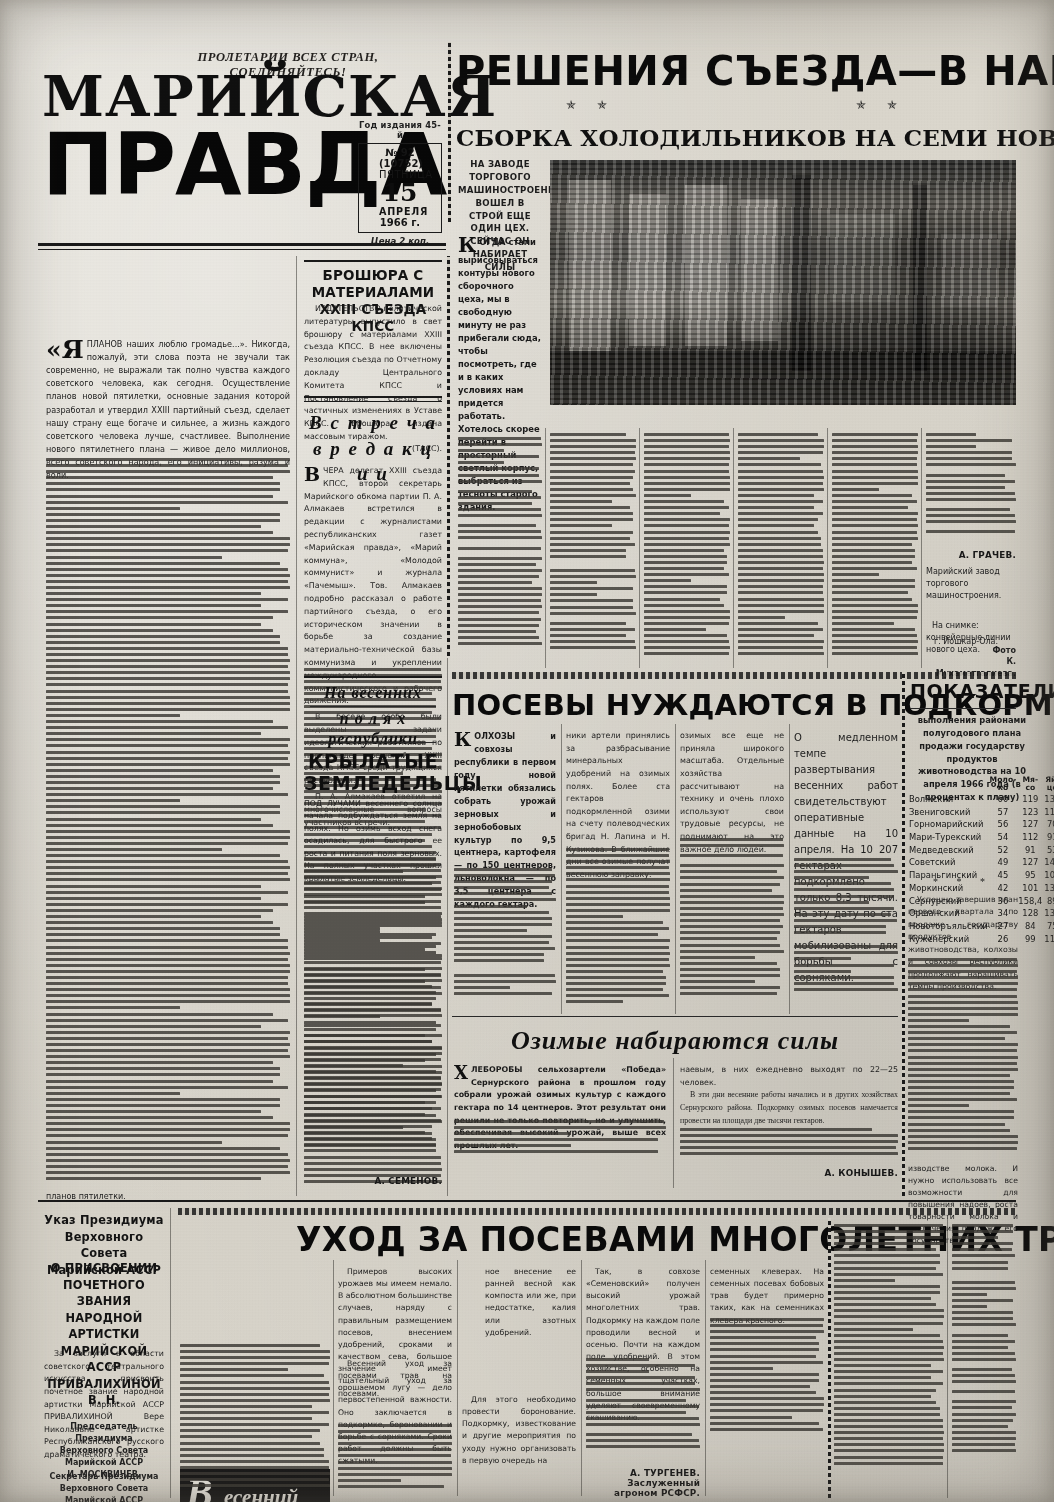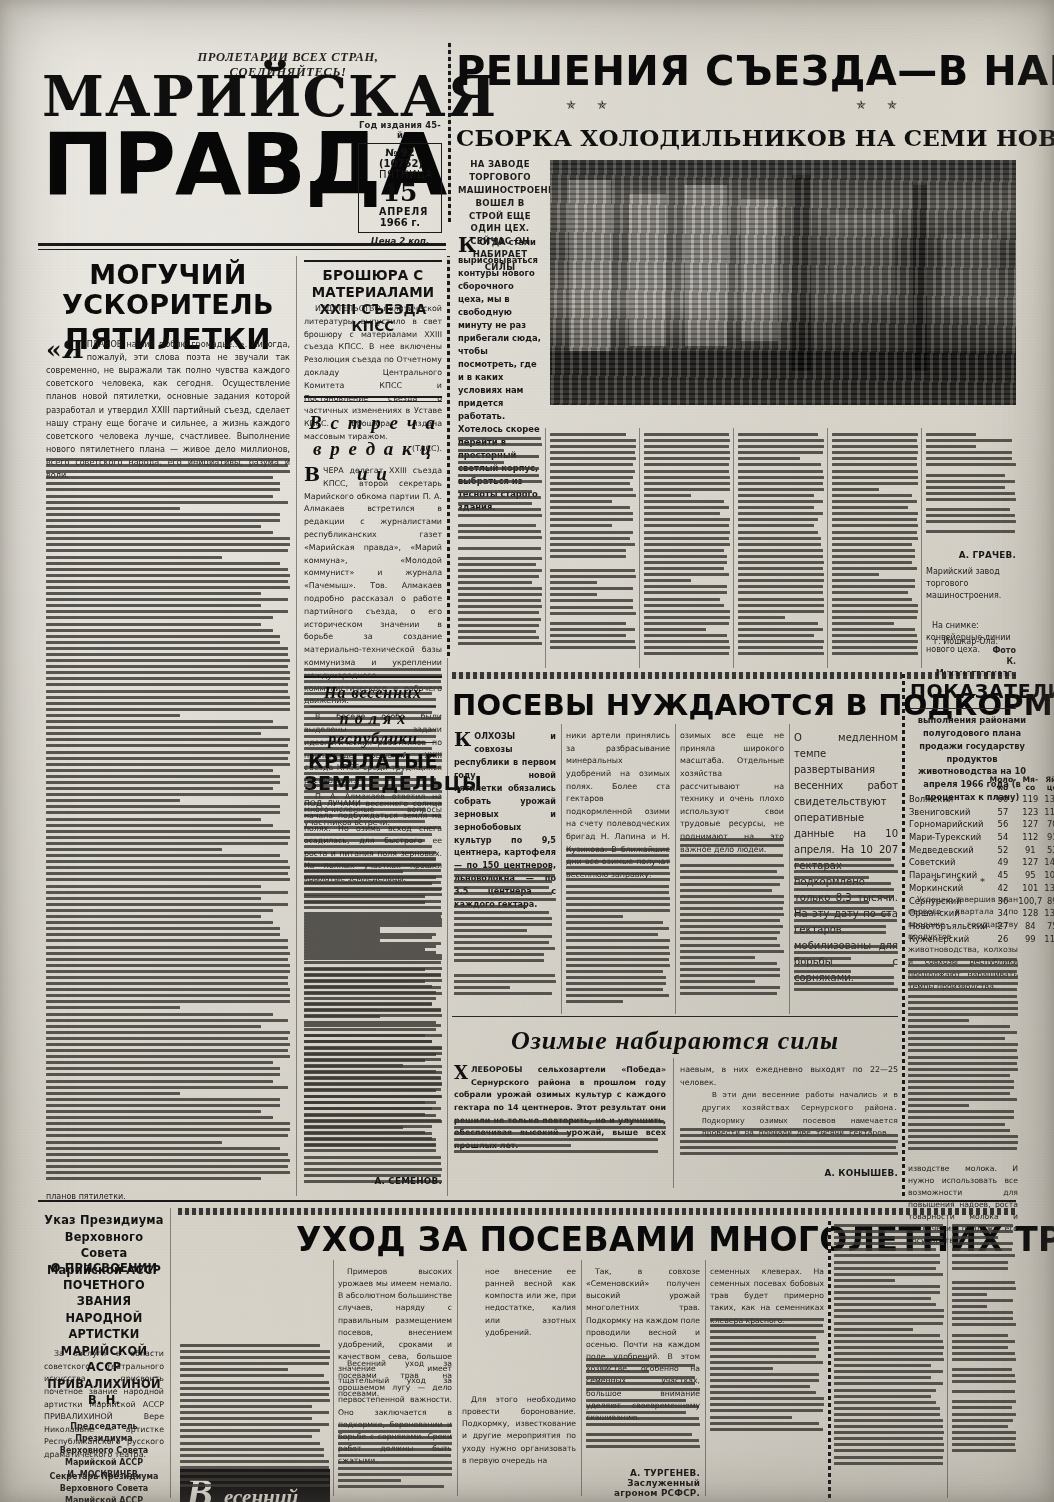--- a/index.html
+++ b/index.html
@@ -423,24 +423,20 @@
   <div class="abs" style="left:888px;top:628px;width:90px;">
     <div class="cap" style="text-align:right;font-weight:700">К. Мухаметгалиева.</div>
   </div>
 
   <div class="abs vrule" style="left:507px;top:400px;height:240px;"></div>
   <div class="abs vrule" style="left:601px;top:400px;height:240px;"></div>
   <div class="abs vrule" style="left:695px;top:400px;height:240px;"></div>
   <div class="abs vrule" style="left:789px;top:400px;height:240px;"></div>
   <div class="abs vrule" style="left:883px;top:400px;height:240px;"></div>
 
-  <div class="abs" style="left:6px;top:232px;width:248px;">
-    <div class="hl-l1">МОГУЧИЙ УСКОРИТЕЛЬ</div>
-    <div class="hl-l1" style="font-size:29px;margin-top:3px;">ПЯТИЛЕТКИ</div>
-  </div>
   <div class="abs" style="left:8px;top:310px;width:244px;">
     <div style="font-family:'DejaVu Sans',sans-serif;font-size:8.1px;line-height:1.62;color:#1b1b1b;text-align:justify;">
       <span class="dcap">«Я</span><span>ПЛАНОВ наших люблю громадье...». Никогда, пожалуй, эти слова поэта не звучали так современно, не выражали так полно чувства каждого советского человека, как сегодня. Осуществление планов новой пятилетки, основные задания которой разработал и утвердил XXIII партийный съезд, сделает нашу страну еще богаче и сильнее, а жизнь каждого советского человека лучше, счастливее. Выполнение нового пятилетнего плана — живое дело миллионов, всего советского народа, его инициативы, разума и воли.</span>
     </div>
   </div>
   <div class="body-col" style="left:8px;top:430px;width:244px;height:730px;">
         <div class="tl s1"></div>
         <div class="tl s3"></div>
         <div class="tl s1"></div>
         <div class="tl s4"></div>
@@ -888,21 +884,21 @@
   <div class="abs" style="left:414px;top:998px;width:446px;">
     <div class="hl-ital2">Озимые  набираются  силы</div>
   </div>
   <div class="abs" style="left:416px;top:1036px;width:212px;">
     <div style="font-family:'DejaVu Sans',sans-serif;font-weight:700;font-size:7.9px;line-height:1.6;color:#1b1b1b;text-align:justify;">
       <span class="dcap" style="font-size:18px">Х</span><span>ЛЕБОРОБЫ сельхозартели «Победа» Сернурского района в прошлом году собрали урожай озимых культур с каждого гектара по 14 центнеров. Этот результат они решили не только повторить, но и улучшить, обеспечивая высокий урожай, выше всех прошлых лет.</span>
     </div>
   </div>
   <div class="abs" style="left:642px;top:1036px;width:218px;">
     <div style="font-family:'DejaVu Sans',sans-serif;font-size:7.9px;line-height:1.6;color:#1d1d1d;text-align:justify;">наевым, в них ежедневно выходят по 22—25 человек.</div>
-    <div style="font-family:Liberation Mono, monospace;font-size:7.9px;line-height:1.6;color:#1d1d1d;text-align:justify;text-indent:10px;margin-left:22px;">В эти дни весенние работы начались и в других хозяйствах Сернурского района. Подкормку озимых посевов намечается провести на площади две тысячи гектаров.</div>
+    <div style="font-family:Liberation Serif, serif;font-size:7.9px;line-height:1.6;color:#1d1d1d;text-align:justify;text-indent:10px;">В эти дни весенние работы начались и в других хозяйствах Сернурского района. Подкормку озимых посевов намечается провести на площади две тысячи гектаров.</div>
   </div>
   <div class="body-col" style="left:416px;top:1088px;width:212px;height:48px;">
         <div class="para-gap"></div>
         <div class="tl s3"></div>
         <div class="tl s1"></div>
         <div class="tl s7"></div>
         <div class="tl s2"></div>
         <div class="tl s7"></div>
         <div class="tl s2"></div>
       </div>
@@ -983,21 +979,21 @@
             </tr>
             <tr>
               <td class="nm">Моркинский</td>
               <td class="vl">42</td>
               <td class="vl">101</td>
               <td class="vl">134</td>
             </tr>
             <tr>
               <td class="nm">Сернурский</td>
               <td class="vl">36</td>
-              <td class="vl">100,7</td>
+              <td class="vl">158,4</td>
               <td class="vl">89</td>
             </tr>
             <tr>
               <td class="nm">Оршанский</td>
               <td class="vl">34</td>
               <td class="vl">128</td>
               <td class="vl">131</td>
             </tr>
             <tr>
               <td class="nm">Новоторъяльский</td>

